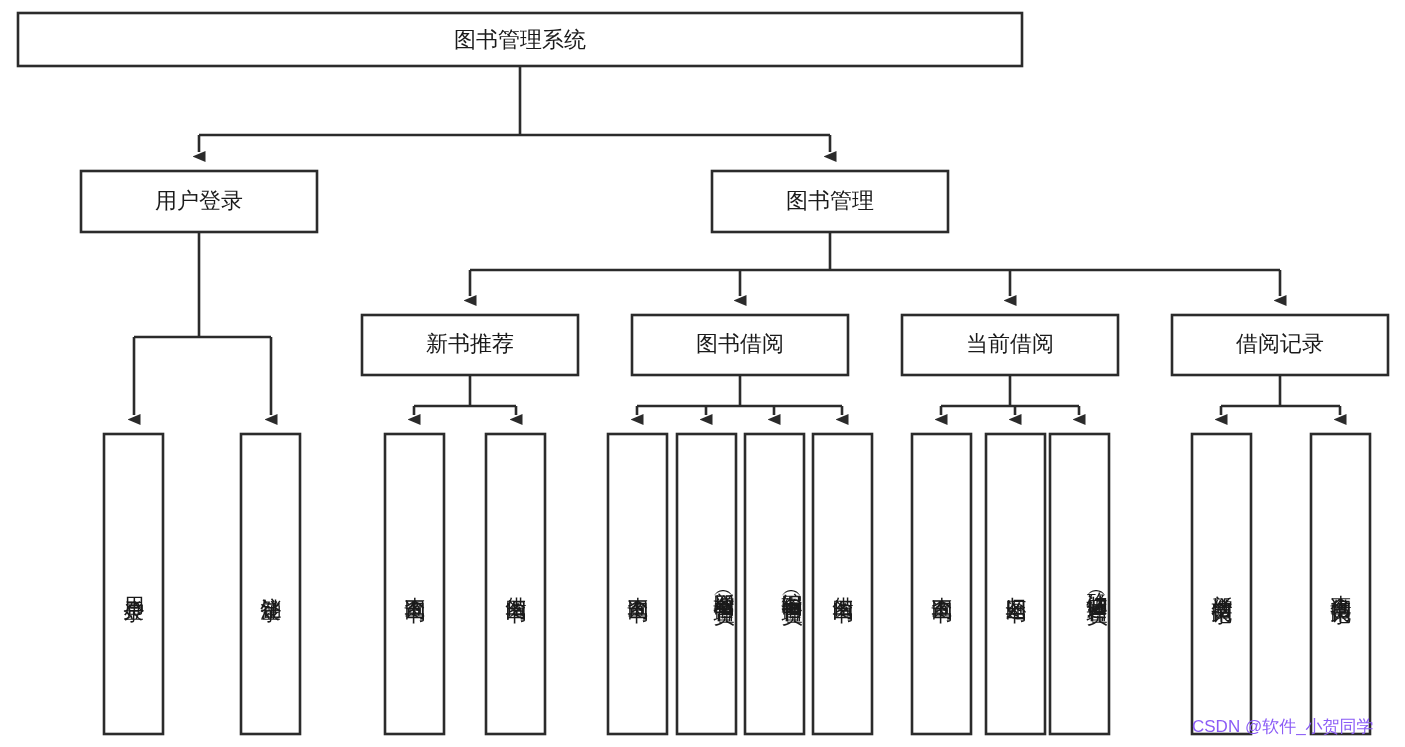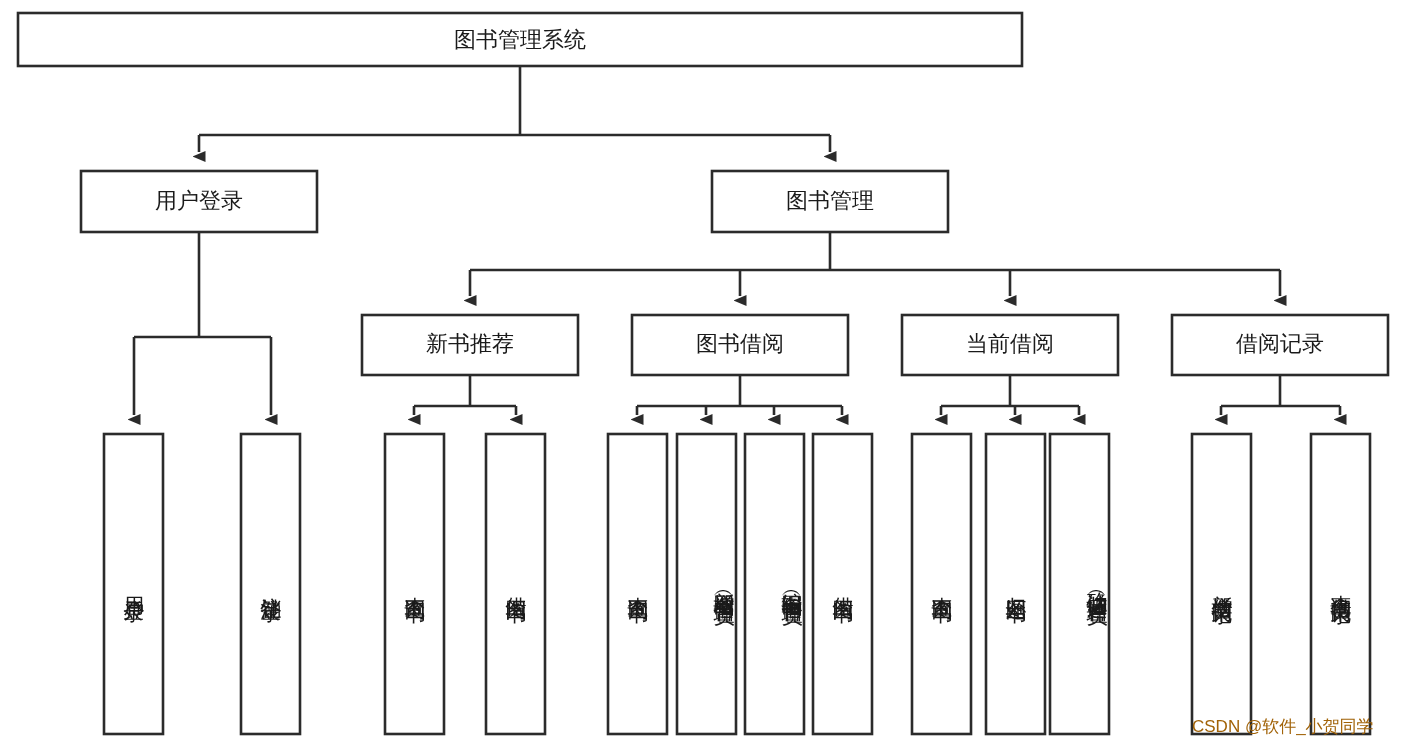--- a/index.html
+++ b/index.html
@@ -61,21 +61,21 @@
     white-space: nowrap;
     display: flex;
     align-items: center;
     justify-content: center;
     pointer-events: none;
   }
   .watermark {
     position: absolute;
     font-family: "Liberation Sans", "DejaVu Sans", sans-serif;
     font-size: 17px;
-    color: #a16207;
+    color: #8b5cf6;
     white-space: nowrap;
   }
 </style>
 </head>
 <body>
 
 <div id="diagram-root">
 
   <svg class="diagram-canvas" viewBox="0 0 1405 747">
     <defs>

